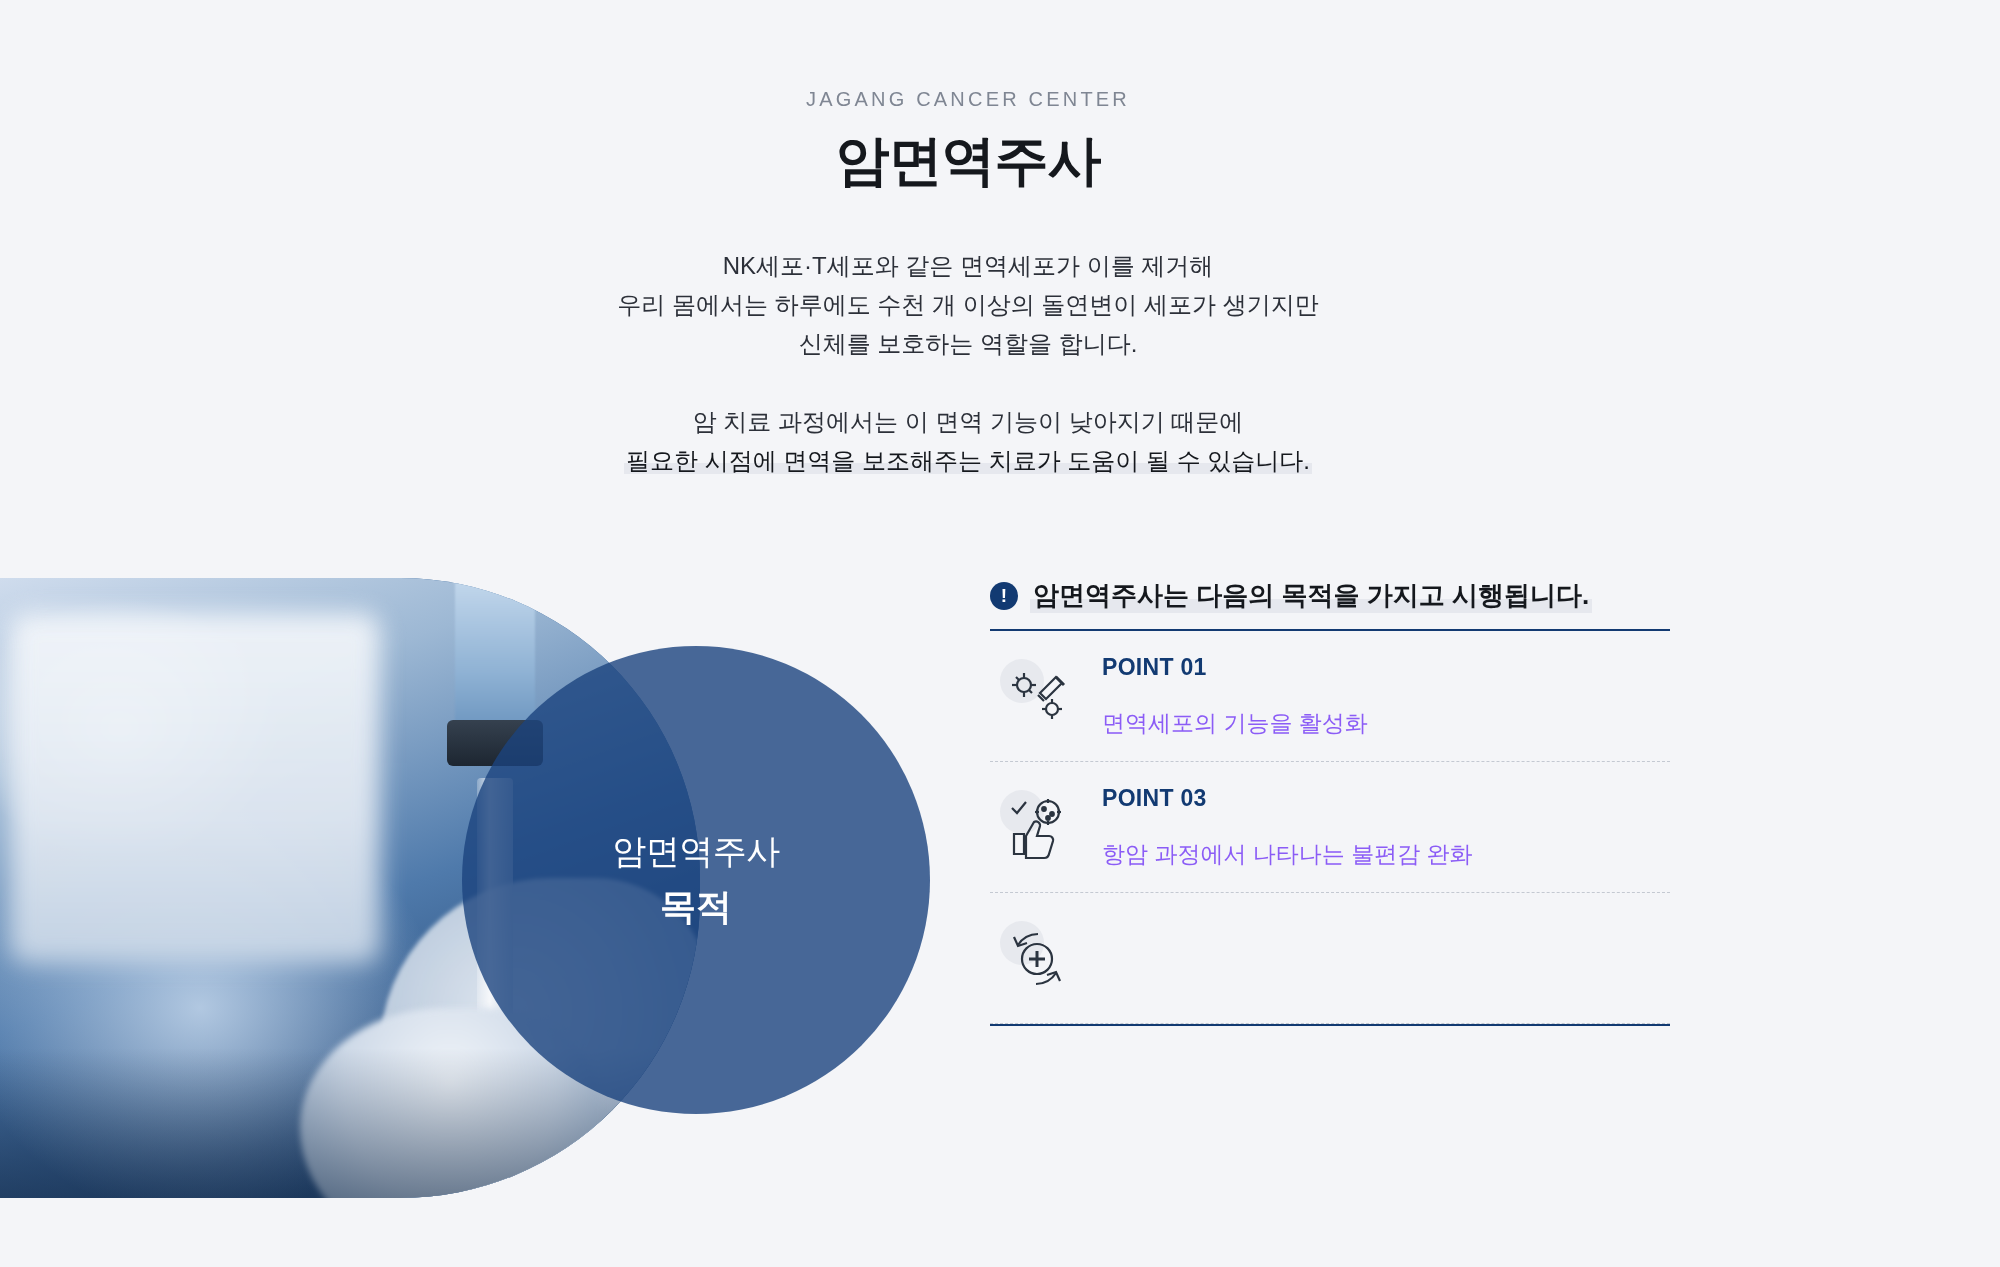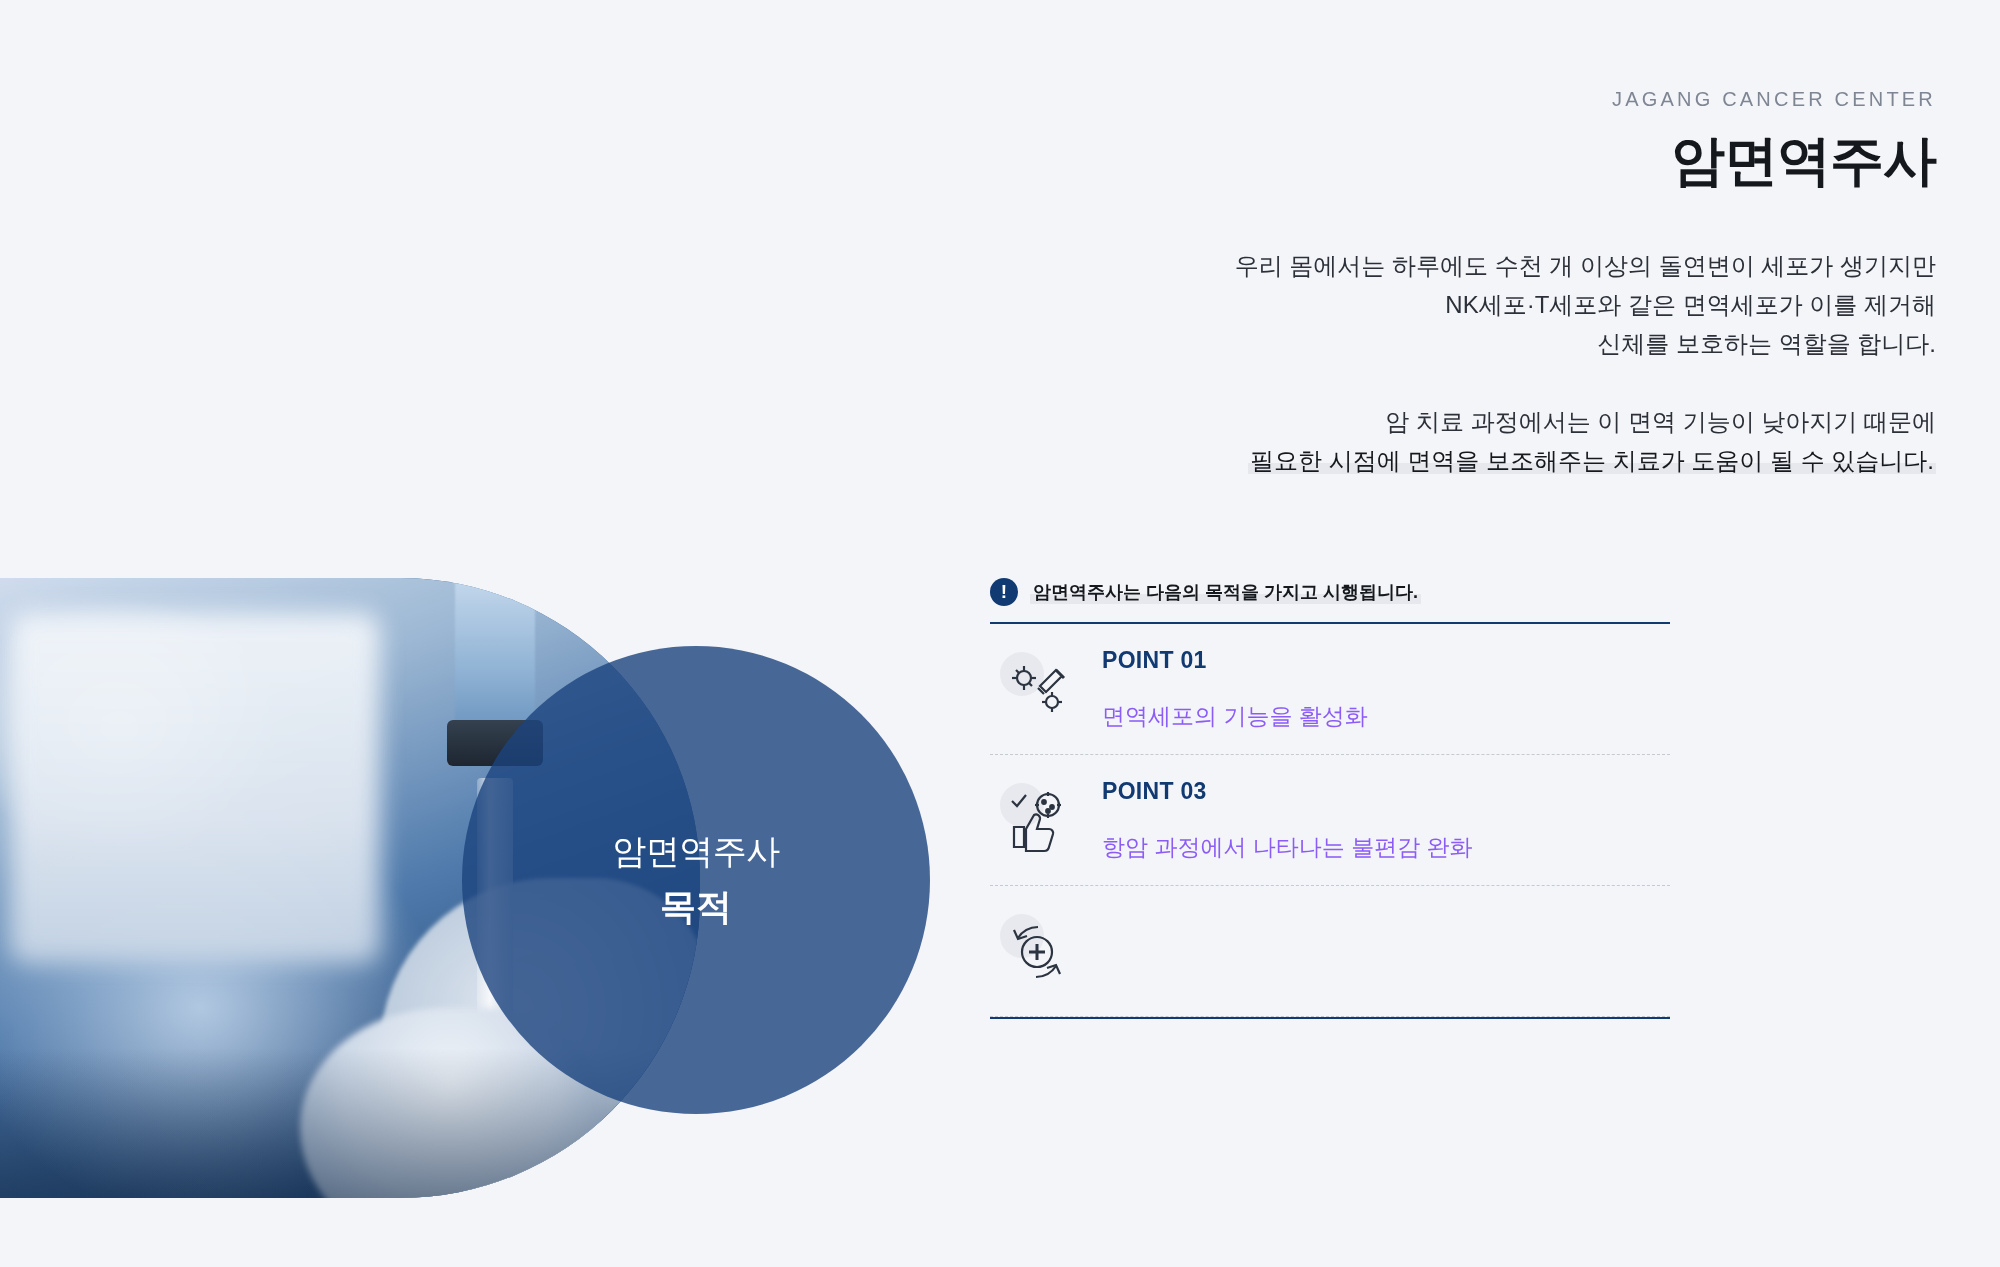--- a/index.html
+++ b/index.html
@@ -14,21 +14,21 @@
     overflow: hidden;
     position: relative;
   }
 
   
   .header {
     position: absolute;
     top: 0;
     left: 0;
     width: 1936px;
-    text-align: right;
+    text-align: center;
   }
   .eyebrow {
     margin-top: 88px;
     font-size: 20px;
     letter-spacing: 3.2px;
     color: #7f8693;
     font-weight: 400;
   }
   .main-title {
     margin-top: 14px;
@@ -202,21 +202,21 @@
     background: #123a72;
     color: #fff;
     font-size: 19px;
     font-weight: 700;
     display: flex;
     align-items: center;
     justify-content: center;
     flex: 0 0 auto;
   }
   .points-heading-text {
-    font-size: 18px;
+    font-size: 26px;
     font-weight: 700;
     color: #15181d;
     background: linear-gradient(to top, #e6e8ee 40%, rgba(255,255,255,0) 40%);
     padding: 0 3px;
   }
   .rule-top {
     height: 2px;
     background: #123a72;
     width: 680px;
   }
@@ -274,22 +274,22 @@
     font-weight: 400;
   }
 </style>
 </head>
 <body>
 
 <div class="header">
   <div class="eyebrow">JAGANG CANCER CENTER</div>
   <h1 class="main-title">암면역주사</h1>
   <div class="lead">
+    <div>NK세포·T세포와 같은 면역세포가 이를 제거해</div>
     <div>우리 몸에서는 하루에도 수천 개 이상의 돌연변이 세포가 생기지만</div>
-    <div>NK세포·T세포와 같은 면역세포가 이를 제거해</div>
     <div>신체를 보호하는 역할을 합니다.</div>
     <span class="spacer"></span>
     <div>암 치료 과정에서는 이 면역 기능이 낮아지기 때문에</div>
     <div><span class="strong">필요한 시점에 면역을 보조해주는 치료가 도움이 될 수 있습니다.</span></div>
   </div>
 </div>
 
 <div class="lower">
 
   <div class="photo-panel">

